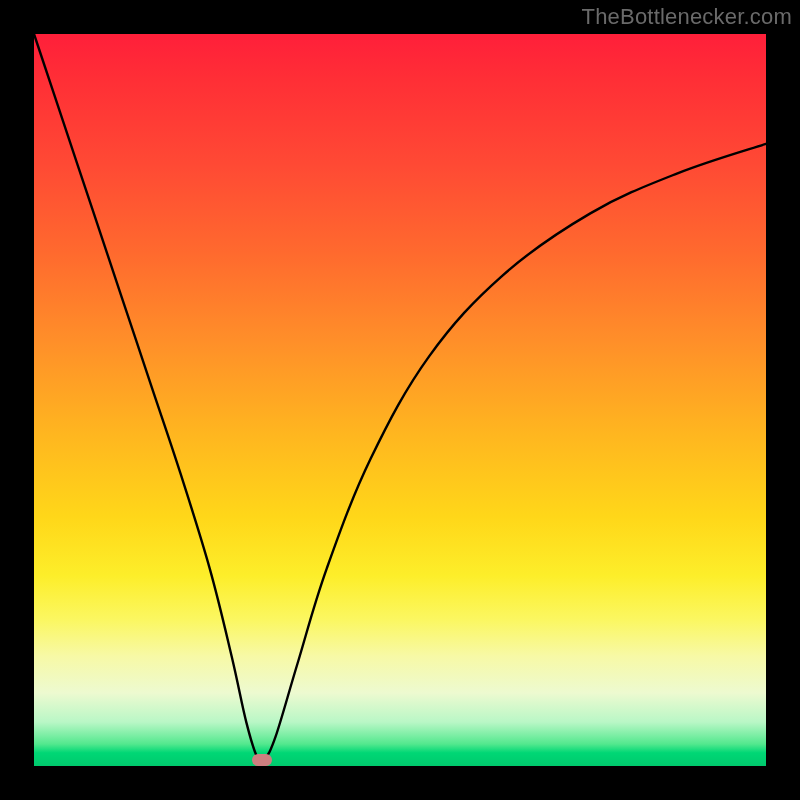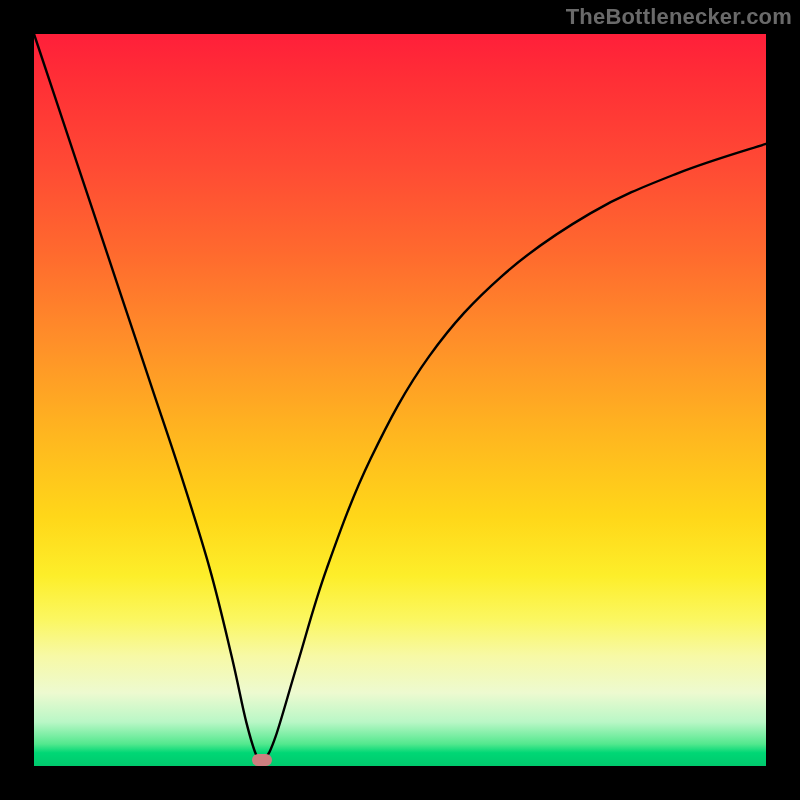--- a/index.html
+++ b/index.html
@@ -17,21 +17,21 @@
     height: 800px;
     background: #000;
   }
   .attrib {
     position: absolute;
     top: 4px;
     right: 8px;
     color: #6a6a6a;
     font-size: 22px;
     letter-spacing: 0.2px;
-    font-weight: 700;
+    font-weight: 400;
     user-select: none;
   }
   .plot {
     position: absolute;
     left: 34px;
     top: 34px;
     width: 732px;
     height: 732px;
     background: linear-gradient(
       to bottom,

